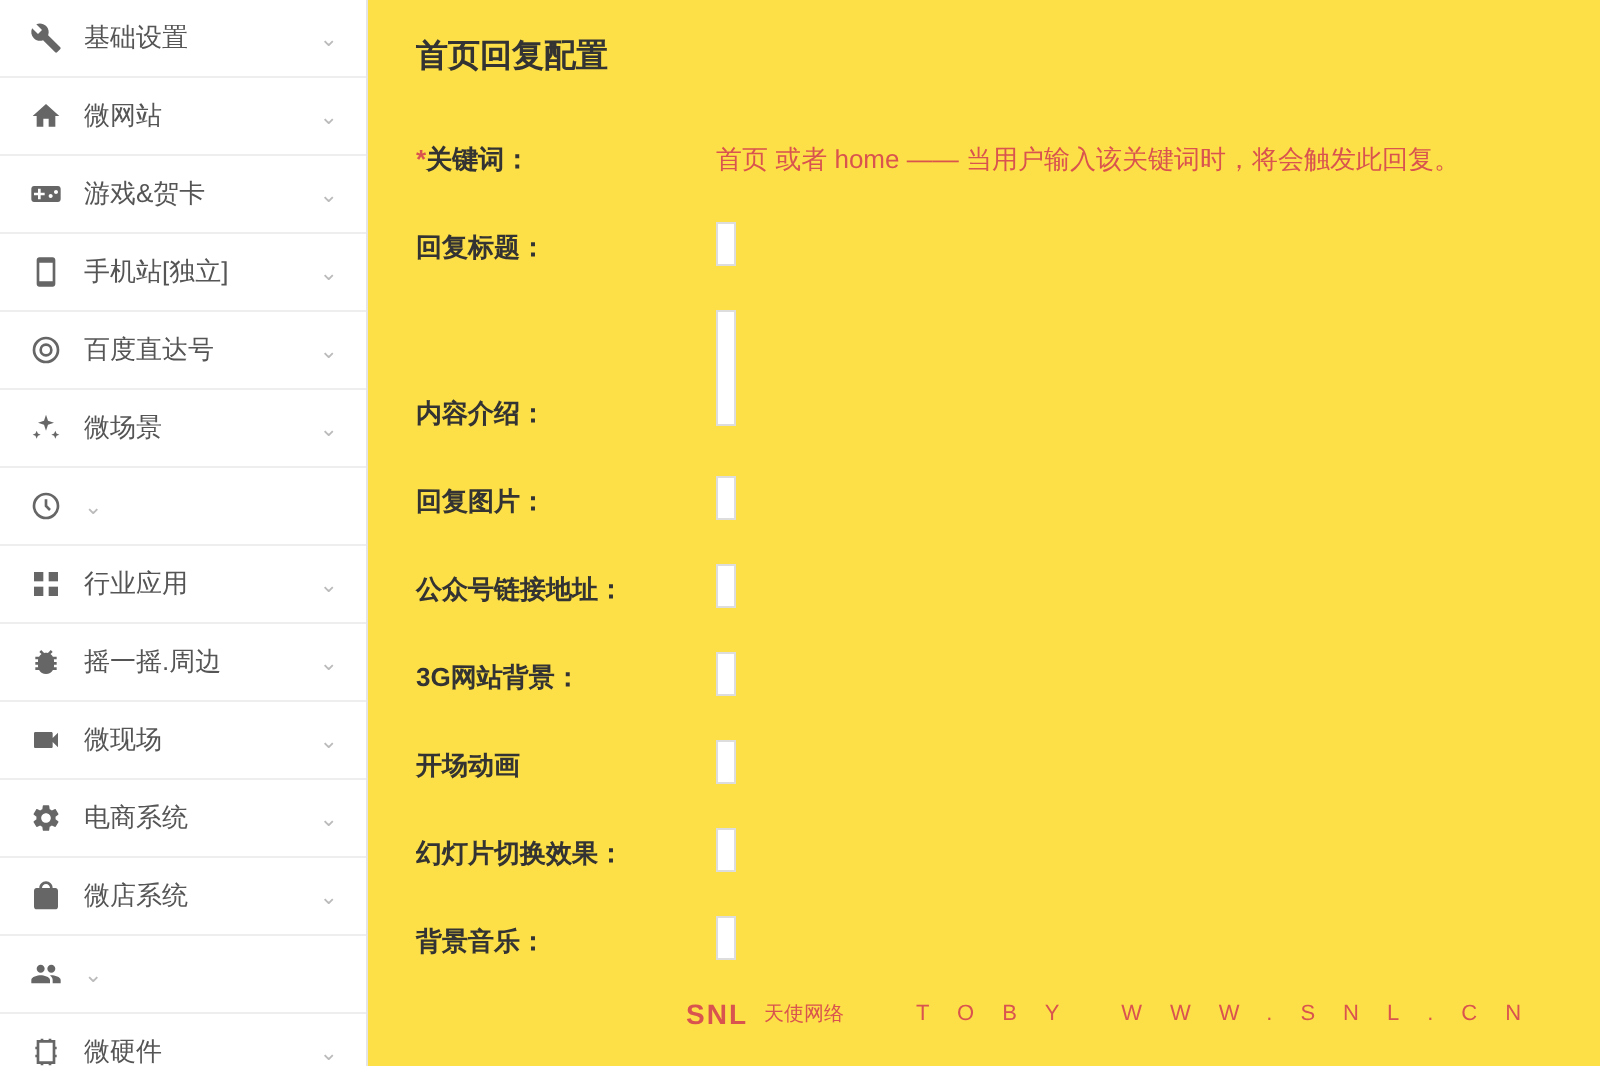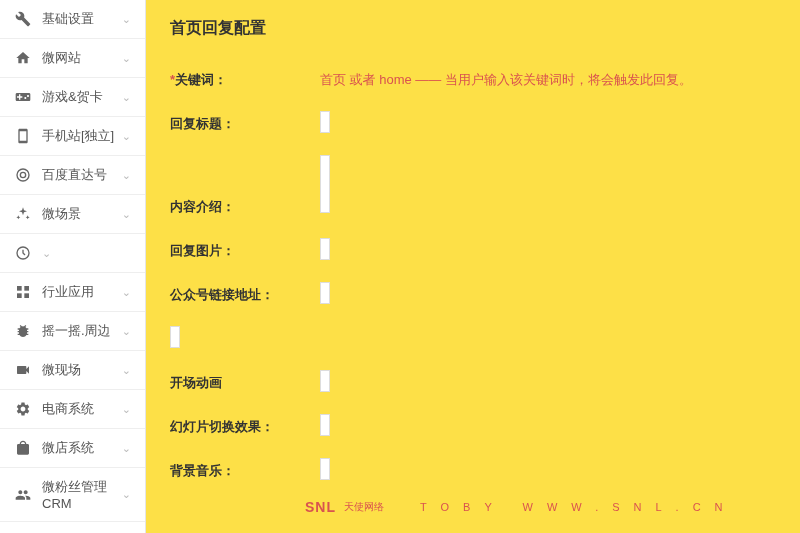--- a/index.html
+++ b/index.html
@@ -1,18 +1,18 @@
 <!DOCTYPE html>
 <html><head>
 <meta charset="utf-8">
 <style>
 *{box-sizing:border-box;margin:0;padding:0}
 body{font-family:"Microsoft YaHei",Arial,sans-serif;font-size:13px;color:#333;background:#fafafa;overflow:hidden}
 .app{display:flex;width:800px;height:533px}
-.sidebar{width:146px;background:#fff;border-right:1px solid #e5e5e5;overflow-y:auto}
+.sidebar{width:184px;background:#fff;border-right:1px solid #e5e5e5;overflow-y:auto}
 .sidebar-item{display:flex;align-items:center;padding:10px 14px;border-bottom:1px solid #eee;cursor:pointer;color:#555}
 .sidebar-item .icn{width:18px;height:18px;margin-right:10px;display:flex;align-items:center;justify-content:center;color:#666}
 .sidebar-item .lbl{flex:1;color:#555}
 .sidebar-item .chev{color:#bbb;font-size:11px}
 .main{flex:1;background:#fde047;padding:18px 24px;overflow:auto;position:relative}
 .page-title{font-size:16px;font-weight:bold;color:#333;margin-bottom:22px;padding-bottom:10px}
 .form-row{display:flex;align-items:flex-end;margin-bottom:22px}
 .form-label{width:150px;text-align:left;padding-right:10px;color:#333;font-size:13px;font-weight:bold}
 .form-label .req{color:#d9534f}
 .form-field{flex:1;position:relative}
@@ -142,21 +142,20 @@
         </span>
         <span class="lbl">微店系统</span>
         <span class="chev">⌄</span>
       </div>
       <div class="sidebar-item">
         <span class="icn">
           <svg viewBox="0 0 24 24" fill="currentColor">
             <path d="M16 11c1.66 0 2.99-1.34 2.99-3S17.66 5 16 5s-3 1.34-3 3 1.34 3 3 3zm-8 0c1.66 0 2.99-1.34 2.99-3S9.66 5 8 5 5 6.34 5 8s1.34 3 3 3zm0 2c-2.33 0-7 1.17-7 3.5V19h14v-2.5c0-2.33-4.67-3.5-7-3.5zm8 0c-.29 0-.62.02-.97.05 1.16.84 1.97 1.97 1.97 3.45V19h6v-2.5c0-2.33-4.67-3.5-7-3.5z"></path>
           </svg>
         </span>
-        <span class="lbl">微粉丝管理CRM</span>
         <span class="chev">⌄</span>
       </div>
       <div class="sidebar-item">
         <span class="icn">
           <svg viewBox="0 0 24 24" fill="currentColor">
             <path d="M6 4h12v16H6z M9 2v2 M15 2v2 M9 20v2 M15 20v2 M4 9h2 M4 15h2 M18 9h2 M18 15h2" stroke="currentColor" stroke-width="2" fill="none"></path>
           </svg>
         </span>
         <span class="lbl">微硬件</span>
         <span class="chev">⌄</span>
@@ -180,20 +179,21 @@
         </div>
         <div class="form-row">
           <div class="form-label">回复图片：</div>
           <div class="form-field"><input class="txtinput" type="text" value="" style=""></div>
         </div>
         <div class="form-row">
           <div class="form-label">公众号链接地址：</div>
           <div class="form-field"><input class="txtinput" type="text" value="" style=""></div>
         </div>
         <div class="form-row">
+          <div class="form-label">3G网站背景：</div>
           <div class="form-field"><input class="txtinput" type="text" value="" style=""></div>
         </div>
         <div class="form-row">
           <div class="form-label">开场动画</div>
           <div class="form-field"><input class="txtinput" type="text" value="" style=""></div>
         </div>
         <div class="form-row">
           <div class="form-label">幻灯片切换效果：</div>
           <div class="form-field"><input class="txtinput" type="text" value="" style=""></div>
         </div>

